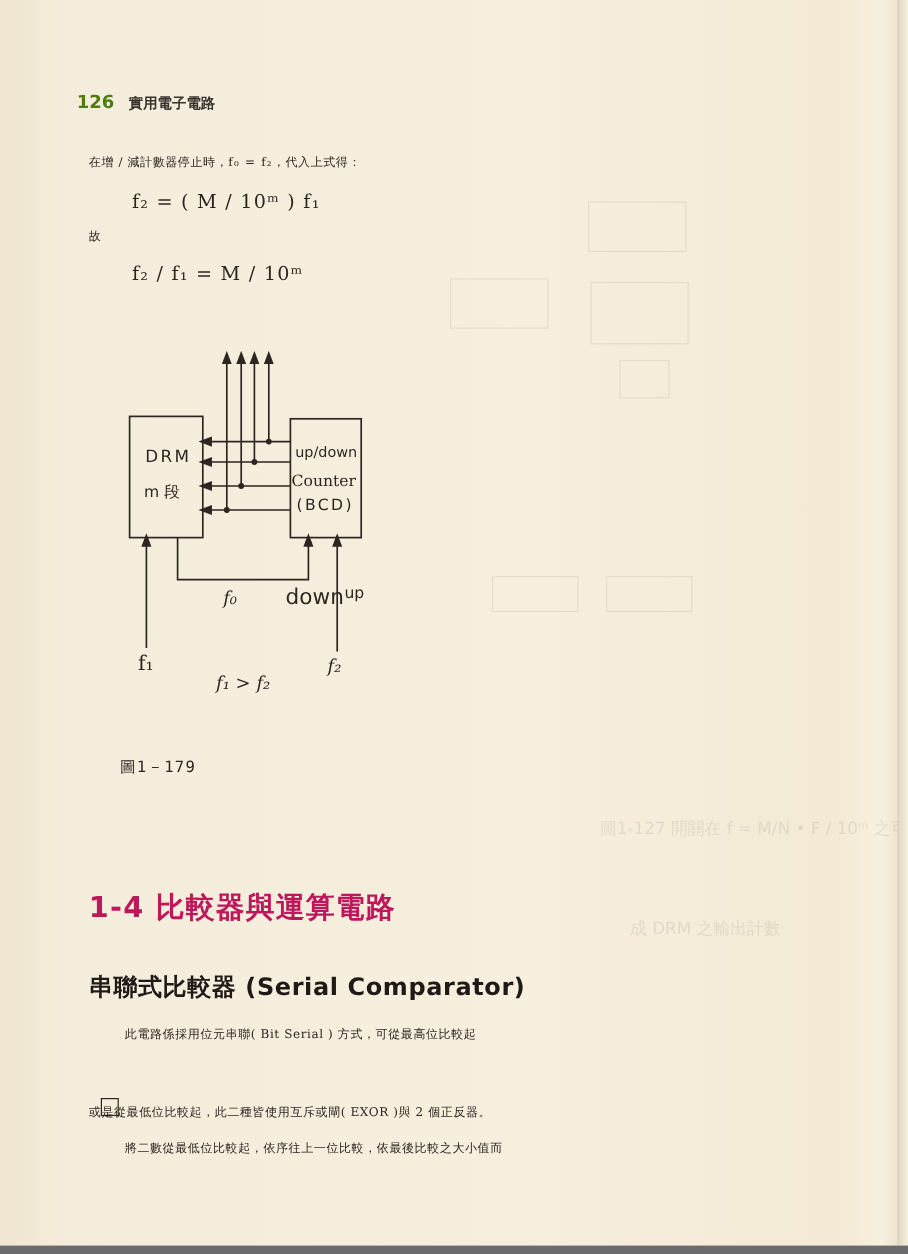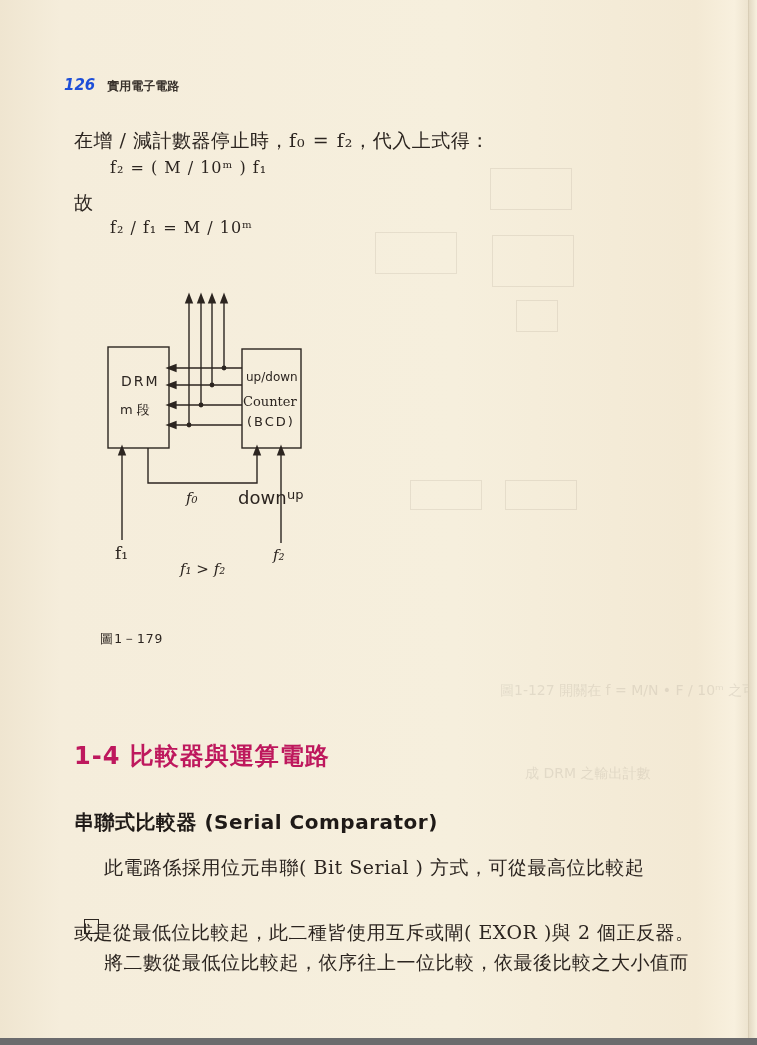--- a/index.html
+++ b/index.html
@@ -26,35 +26,35 @@
   .ghost {
     position: absolute; border: 1px solid rgba(120,110,95,0.13); 
   }
   .ghost-text {
     position: absolute; color: rgba(90,80,70,0.12); font-size: 14px;
     font-family: "DejaVu Sans", sans-serif; white-space: nowrap;
   }
   .header {
     position: absolute; left: 64px; top: 76px; display: flex; align-items: baseline; gap: 12px;
   }
-  .page-num { font-family: "DejaVu Sans", sans-serif; font-weight: bold; font-style: italic; font-size: 15px; color: #1d4ed8; }
+  .page-num { font-family: "DejaVu Sans", sans-serif; font-weight: bold; font-size: 15px; color: #4d7c0f; }
   .running-title { font-family: "DejaVu Sans", sans-serif; font-size: 12px; font-weight: bold; color: #3a332d; }
   .line { position: absolute; font-size: 16px; white-space: nowrap; color: #2c2520; }
   .math { font-family: "DejaVu Serif", serif; letter-spacing: 1px; }
   .diagram { position: absolute; left: 0; top: 0; }
   .caption { position: absolute; left: 100px; top: 630px; font-size: 13px; font-family: "DejaVu Sans Mono", monospace; color: #2c2520; letter-spacing: 1px; }
   .section-title {
     position: absolute; left: 74px; top: 740px; font-family: "DejaVu Sans", sans-serif;
     font-size: 24px; font-weight: bold; color: #be185d; letter-spacing: 1px;
   }
   .subsection-title {
     position: absolute; left: 74px; top: 809px; font-family: "DejaVu Sans", sans-serif;
     font-size: 20px; font-weight: bold; color: #1f1a17; letter-spacing: 0.5px;
   }
-  .body-text { font-size: 19px; letter-spacing: 0.5px; }
+  .body-text { font-size: 10px; letter-spacing: 0.5px; }
   .checkbox-mark {
     display: inline-block; width: 13px; height: 13px; border: 1.3px solid #2c2520; vertical-align: -1px; margin-right: 2px;
   }
 </style>
 </head>
 <body>
 
 <div class="page"></div>
 
 <div class="ghost" style="left:490px;top:168px;width:80px;height:40px;"></div>

